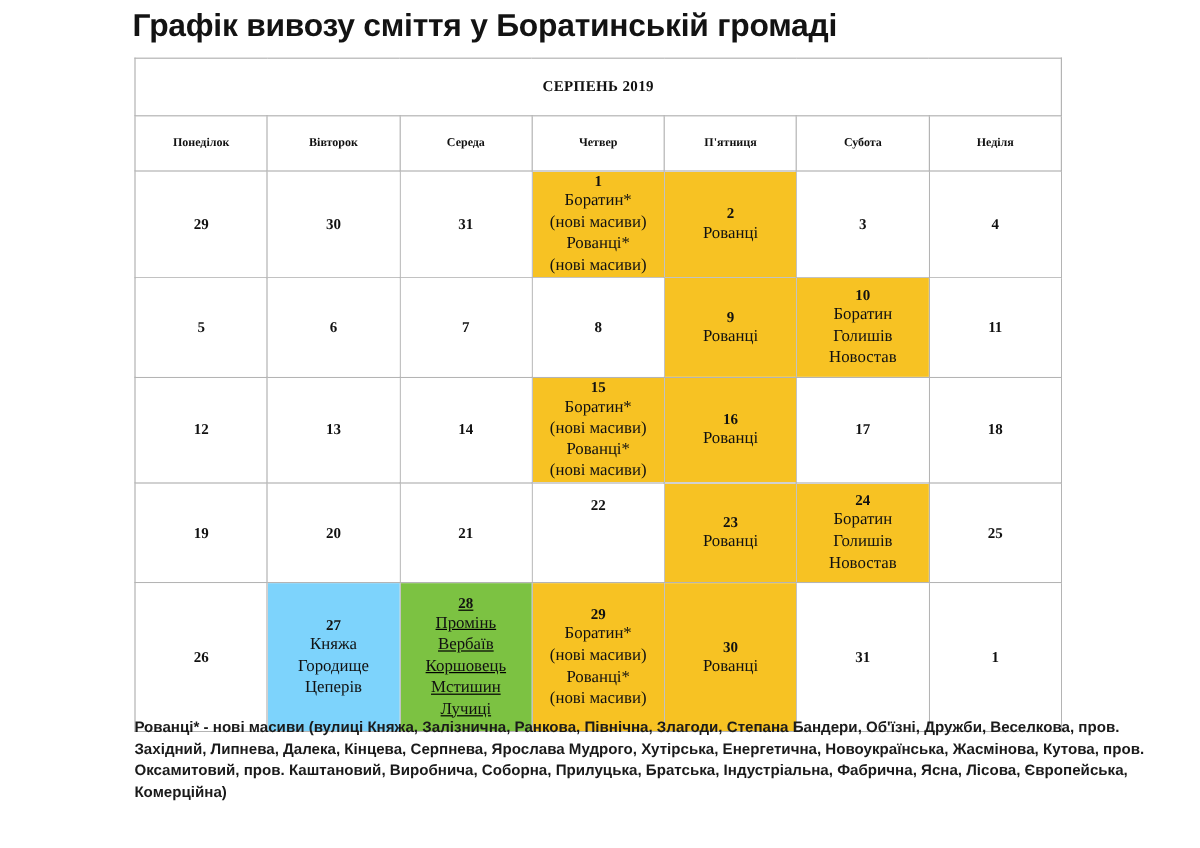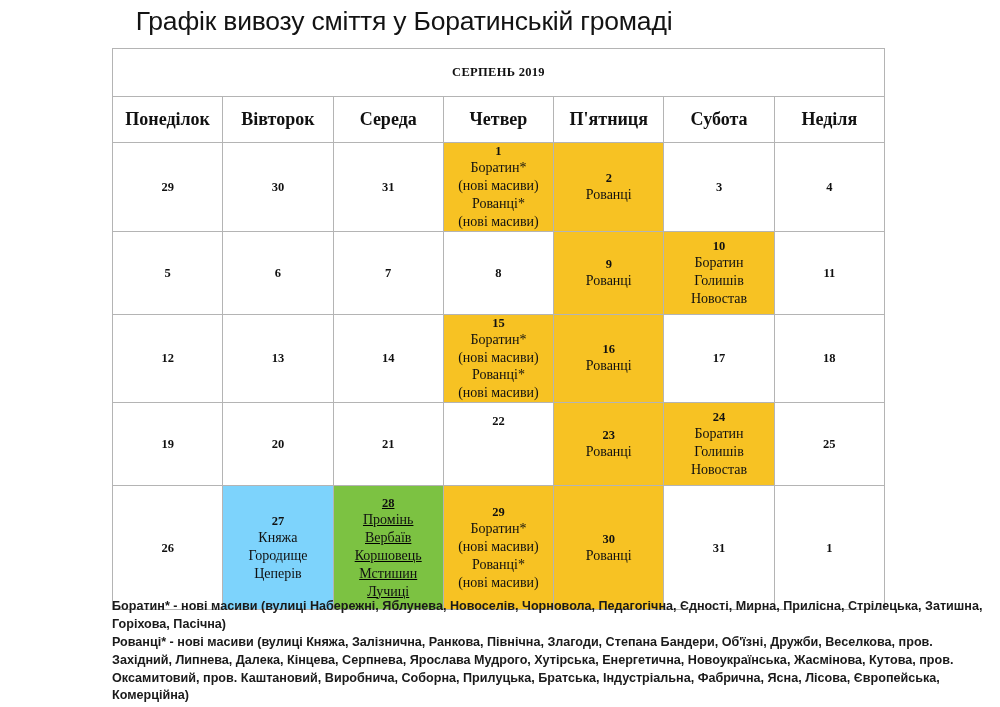--- a/index.html
+++ b/index.html
@@ -17,21 +17,21 @@
     overflow: hidden;
   }
 
   .page-title {
     position: absolute;
     top: 6px;
     left: 0;
     width: 808px;
     text-align: center;
     font-family: "Liberation Sans", sans-serif;
-    font-weight: normal;
+    font-weight: bold;
     font-size: 26.5px;
     letter-spacing: -0.2px;
     color: #131313;
     white-space: nowrap;
   }
 
   .calendar {
     position: absolute;
     left: 112px;
     top: 48px;
@@ -53,21 +53,21 @@
     font-weight: bold;
     font-size: 12.5px;
     letter-spacing: 0.3px;
     color: #111;
     margin-left: 40px;
   }
 
   .dow-cell {
     height: 45px;
     font-weight: bold;
-    font-size: 18px;
+    font-size: 10px;
     color: #111;
     margin-left: 24px;
   }
 
   .week-row td { height: 82px; }
   .week-row.last td { height: 123px; }
 
   .daycell {
     position: relative;
   }
@@ -345,15 +345,14 @@
         <td class="daycell bg-white">
           <div class="inner">
             <div class="daynum">1</div>
           </div>
         </td>
       </tr>
     </tbody>
 </table>
 
 <div class="footnotes" id="footnotes">
-    <p>Боратин* - нові масиви (вулиці Набережні, Яблунева, Новоселів, Чорновола, Педагогічна, Єдності, Мирна, Прилісна, Стрілецька, Затишна, Горіхова, Пасічна)</p>
     <p>Рованці* - нові масиви (вулиці Княжа, Залізнична, Ранкова, Північна, Злагоди, Степана Бандери, Об'їзні, Дружби, Веселкова, пров. Західний, Липнева, Далека, Кінцева, Серпнева, Ярослава Мудрого, Хутірська, Енергетична, Новоукраїнська, Жасмінова, Кутова, пров. Оксамитовий, пров. Каштановий, Виробнича, Соборна, Прилуцька, Братська, Індустріальна, Фабрична, Ясна, Лісова, Європейська, Комерційна)</p>
   </div>
 
 </body></html>

